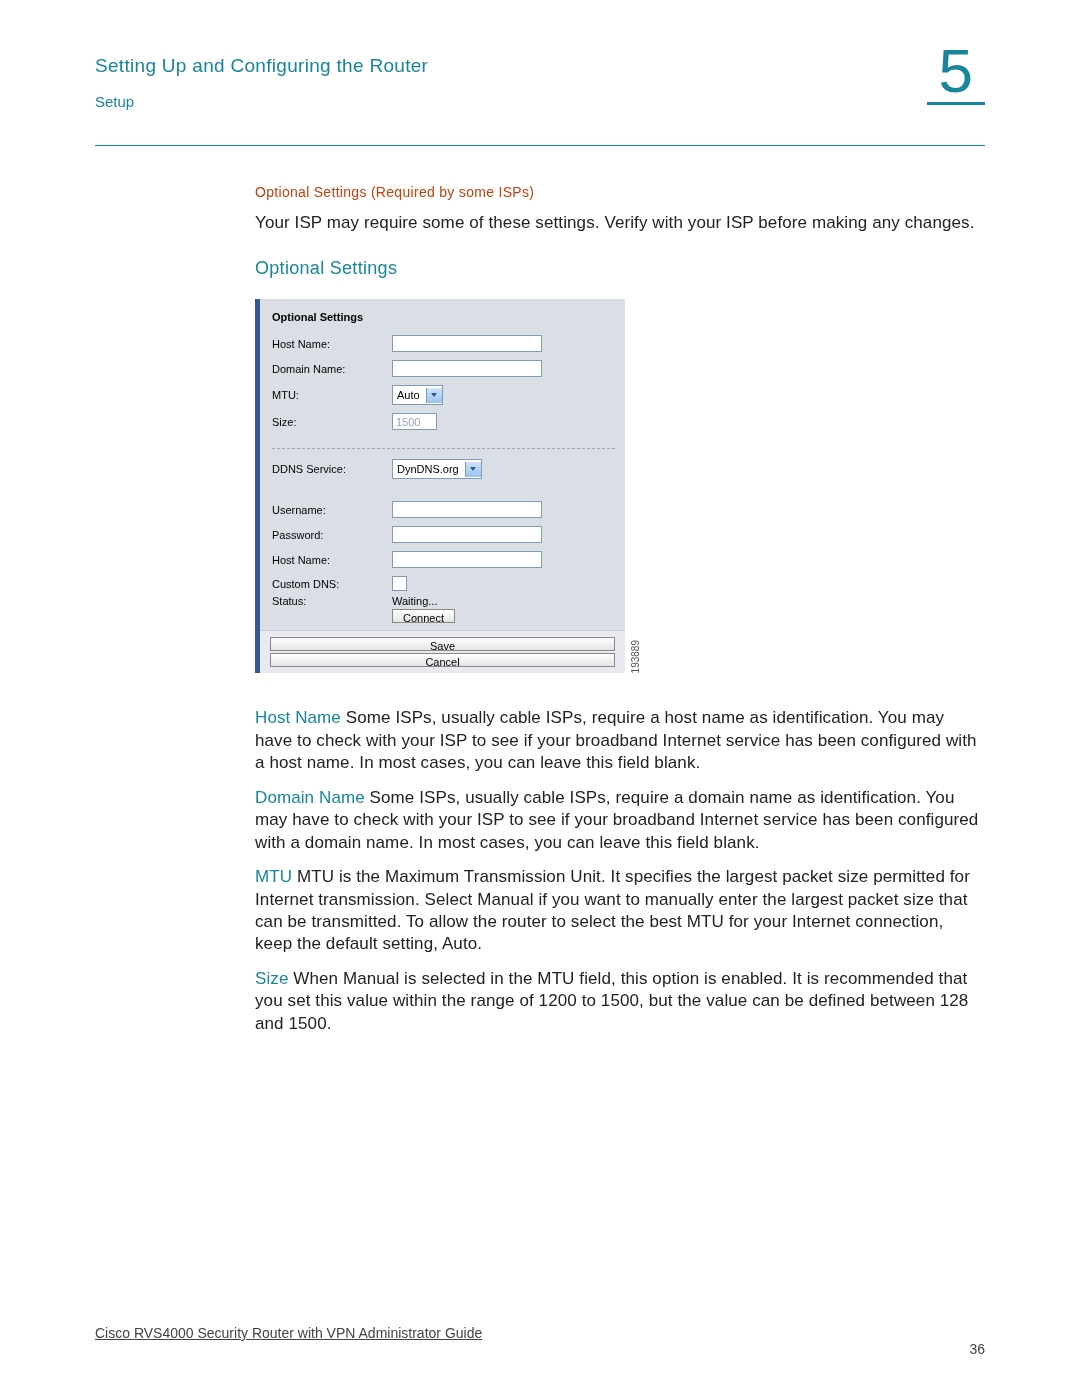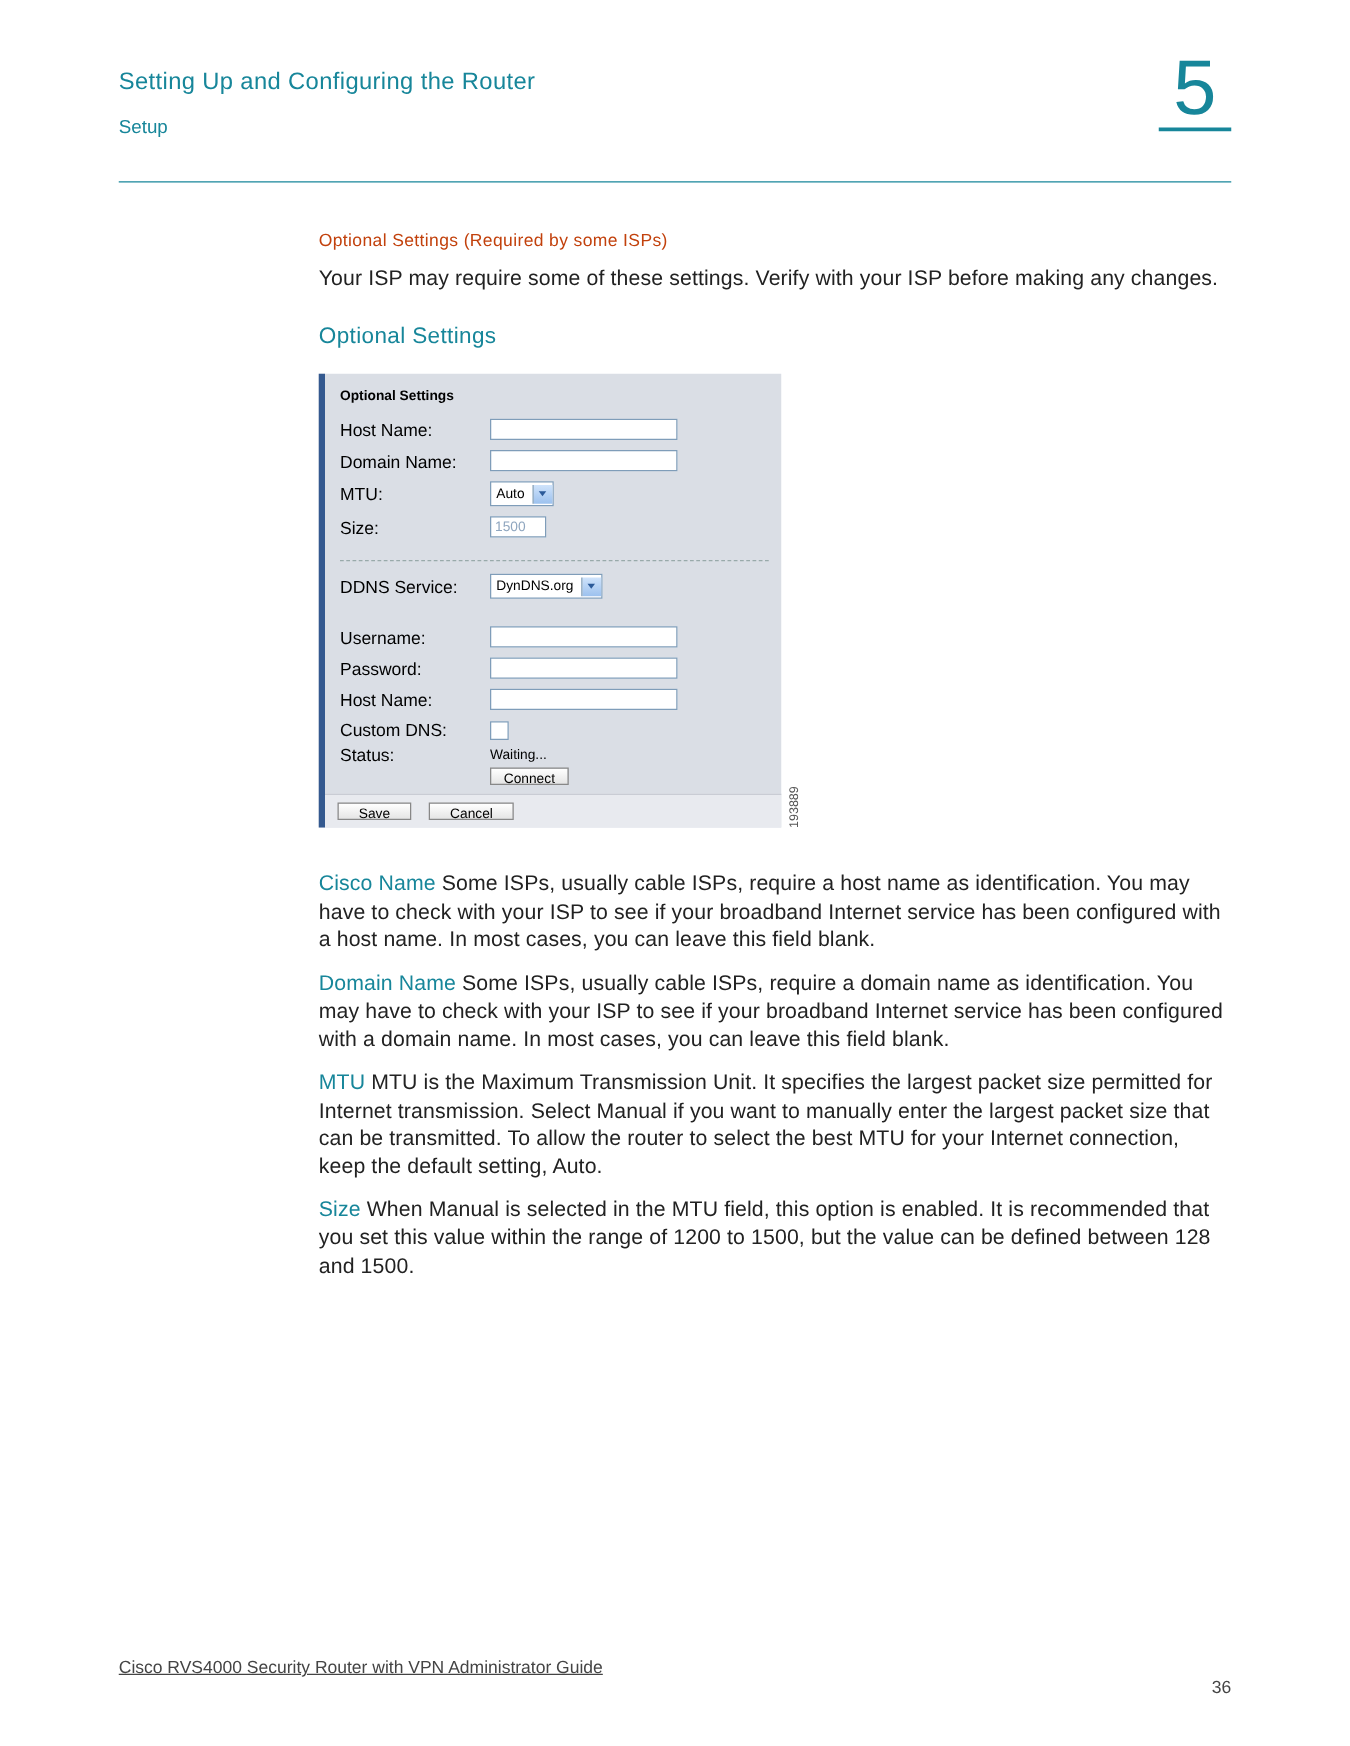--- a/index.html
+++ b/index.html
@@ -106,21 +106,21 @@
     padding: 12px 10px 8px 12px;
     font-size: 11px;
   }
   .frow {
     display: flex;
     align-items: center;
     padding: 4px 10px 4px 12px;
   }
   .flabel {
     width: 120px;
-    font-size: 14px;
+    font-size: 11px;
   }
   .ftext {
     width: 150px;
     height: 17px;
     background: #fff;
     border: 1px solid #7f9db9;
     box-sizing: border-box;
     font-size: 11px;
     padding: 0 3px;
     color: #999;
@@ -170,21 +170,22 @@
     line-height: 14px;
     box-sizing: border-box;
     cursor: default;
   }
   .conn-row { padding: 2px 10px 6px 132px; }
   .btnbar {
     background: #e8eaef;
     border-top: 1px solid #c9ccd4;
     padding: 6px 10px;
     display: flex;
-    gap: 14px;
+    gap: 2px;
+    flex-direction: column;
   }
   .btnbar .fbutton { padding: 1px 16px; }
   .sidecode {
     position: absolute;
     right: -4px;
     bottom: 0;
     font-size: 10px;
     color: #555;
     writing-mode: vertical-rl;
     transform: rotate(180deg);
@@ -281,21 +282,21 @@
         </div>
 
         <div class="btnbar">
           <button class="fbutton">Save</button>
           <button class="fbutton">Cancel</button>
         </div>
       </div>
       <div class="sidecode">193889</div>
     </div>
 
-    <p class="body"><span class="term">Cisco Name</span><span> Some ISPs, usually cable ISPs, require a host name as identification. You may have to check with your ISP to see if your broadband Internet service has been configured with a host name. In most cases, you can leave this field blank.</span></p>
+    <p class="body"><span class="term">Host Name</span><span> Some ISPs, usually cable ISPs, require a host name as identification. You may have to check with your ISP to see if your broadband Internet service has been configured with a host name. In most cases, you can leave this field blank.</span></p>
 
     <p class="body"><span class="term">Domain Name</span><span> Some ISPs, usually cable ISPs, require a domain name as identification. You may have to check with your ISP to see if your broadband Internet service has been configured with a domain name. In most cases, you can leave this field blank.</span></p>
 
     <p class="body"><span class="term">MTU</span><span> MTU is the Maximum Transmission Unit. It specifies the largest packet size permitted for Internet transmission. Select Manual if you want to manually enter the largest packet size that can be transmitted. To allow the router to select the best MTU for your Internet connection, keep the default setting, Auto.</span></p>
 
     <p class="body"><span class="term">Size</span><span> When Manual is selected in the MTU field, this option is enabled. It is recommended that you set this value within the range of 1200 to 1500, but the value can be defined between 128 and 1500.</span></p>
 
   </div>
 
   <div class="footer">

